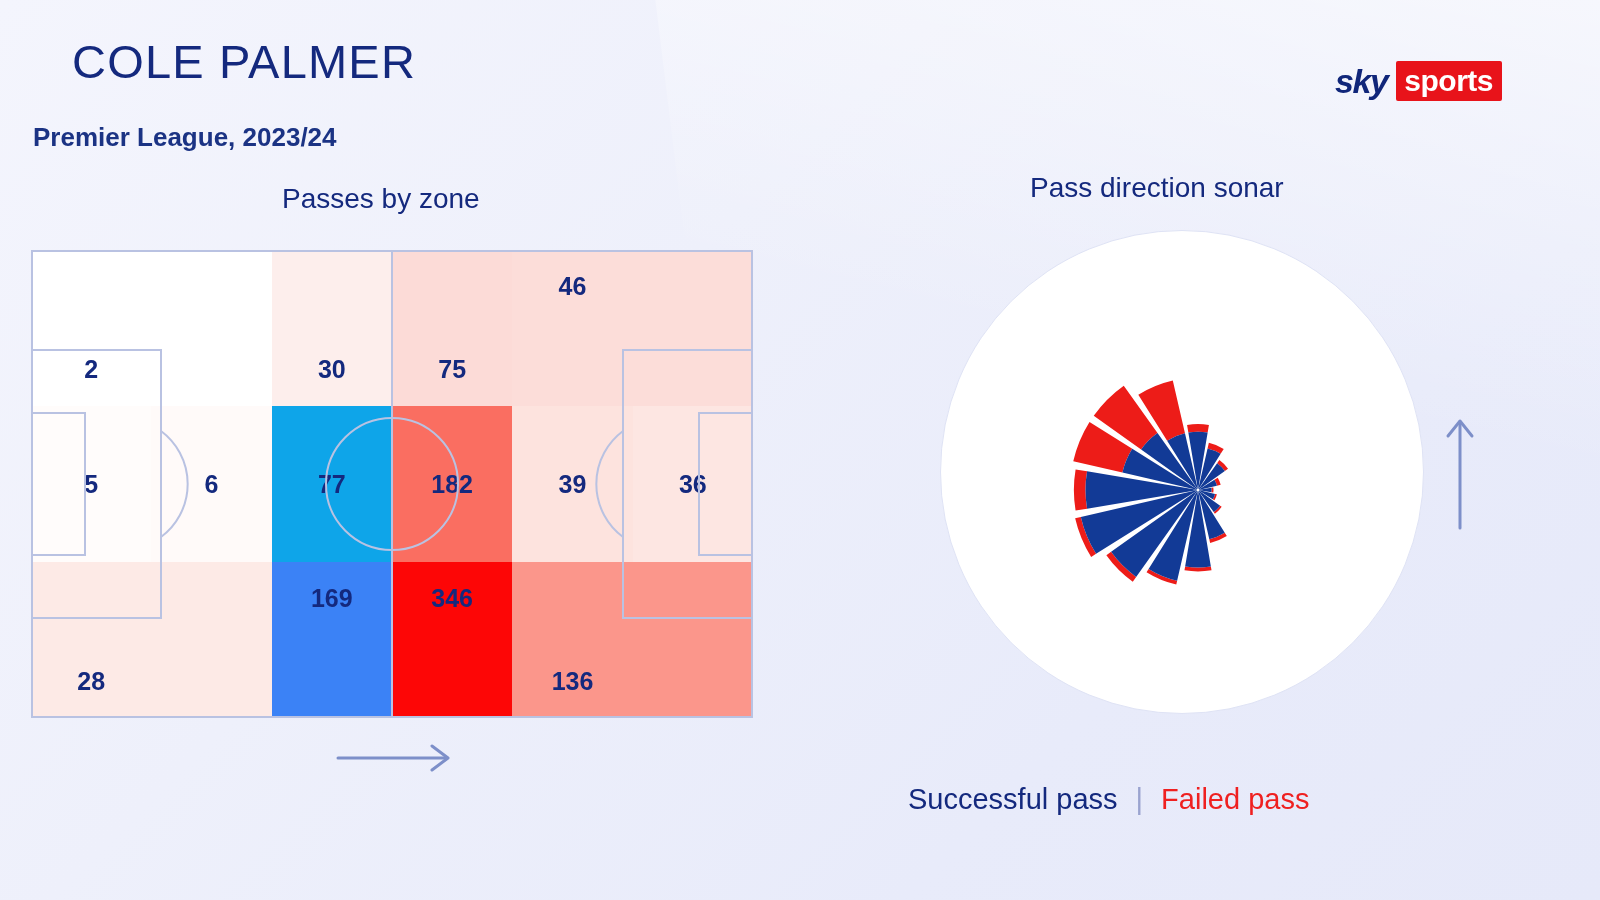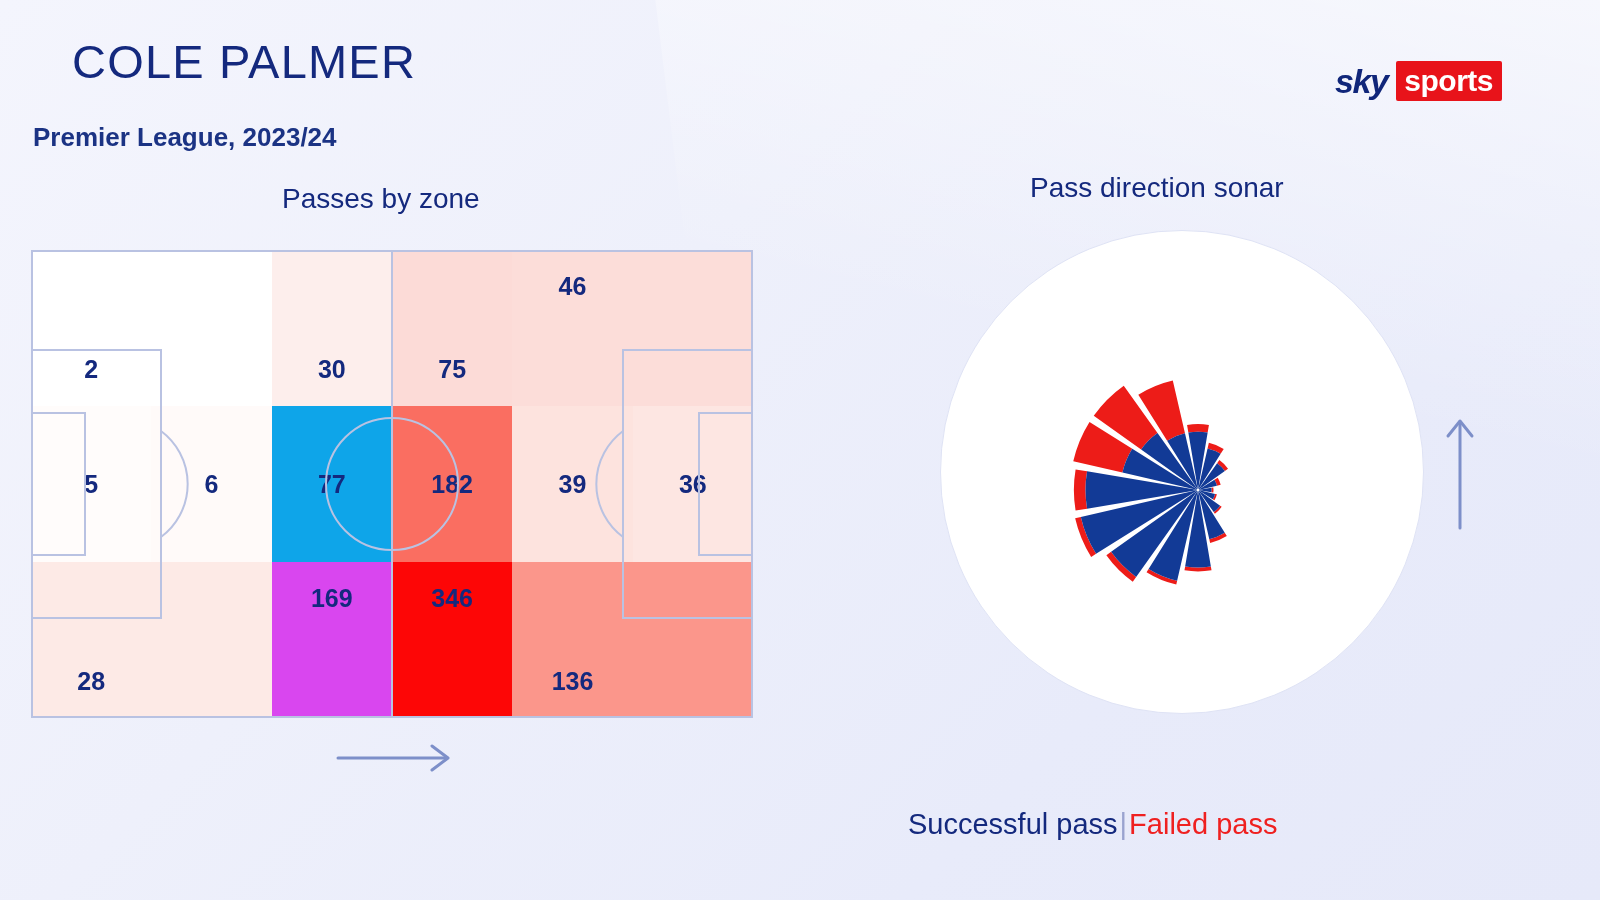--- a/index.html
+++ b/index.html
@@ -74,22 +74,22 @@
   #sonar-arrow{position:absolute;left:1443px;top:418px;}
   
   #sonar-wrap{position:absolute;left:940px;top:230px;width:484px;height:484px;}
   #sonar-disc{
     position:absolute;inset:0;border-radius:50%;
     background:#ffffff;border:1px solid #dfe3f5;
   }
   #sonar-svg{position:absolute;inset:0;}
   
   #legend{
-    position:absolute;left:908px;top:808px;
-    display:flex;align-items:center;gap:2px;font-size:29px;text-align:right;
+    position:absolute;left:908px;top:783px;
+    display:flex;align-items:center;gap:18px;font-size:29px;text-align:right;
   }
   #legend-success{color:#14297e;}
   #legend-sep{color:#9aa3cf;}
   #legend-failed{color:#ef2020;}
 </style>
 </head>
 <body>
 
 <div id="bg-base"></div>
 <div id="bg-sheen"></div>
@@ -136,21 +136,21 @@
       <div class="zone-cell " style="background: rgb(253, 227, 222);">
         <span>39</span>
       </div>
       <div class="zone-cell " style="background: rgb(253, 230, 226);">
         <span>36</span>
       </div>
       <div class="zone-cell low-label" style="background: rgb(253, 234, 230);">
         <span>28</span>
       </div>
       <div class="zone-cell " style="background: rgb(253, 234, 230);"></div>
-      <div class="zone-cell tall-label" style="background: #d946ef;">
+      <div class="zone-cell tall-label" style="background: #3b82f6;">
         <span>169</span>
       </div>
       <div class="zone-cell tall-label" style="background: rgb(253, 6, 6);">
         <span>346</span>
       </div>
       <div class="zone-cell low-label" style="background: rgb(251, 150, 139);">
         <span>136</span>
       </div>
       <div class="zone-cell " style="background: rgb(251, 150, 139);"></div>
     </div>

